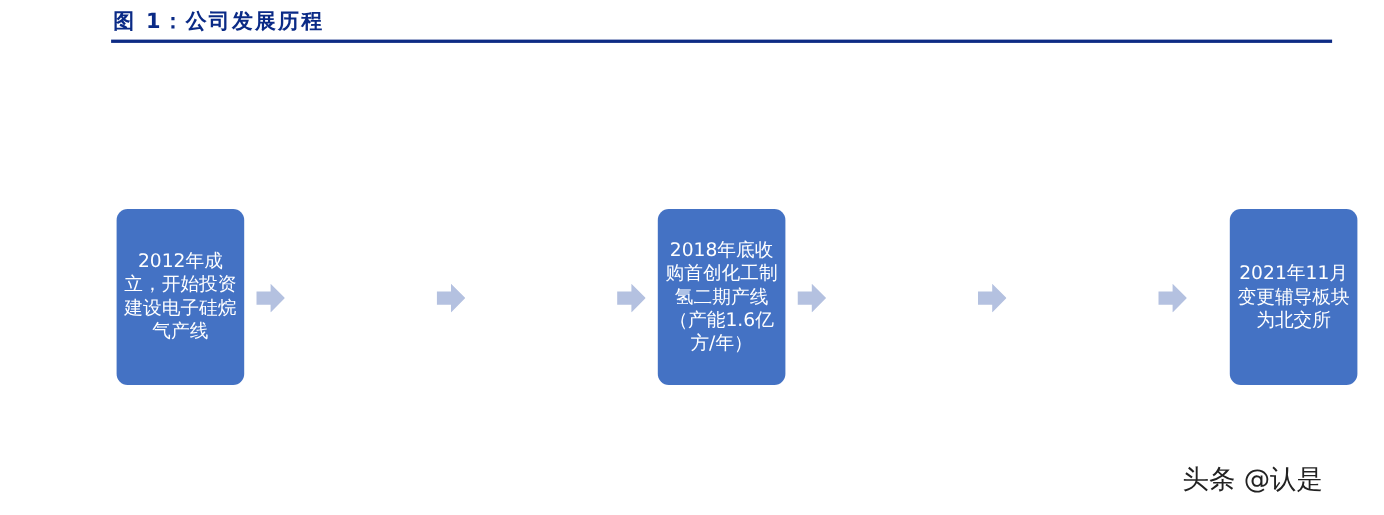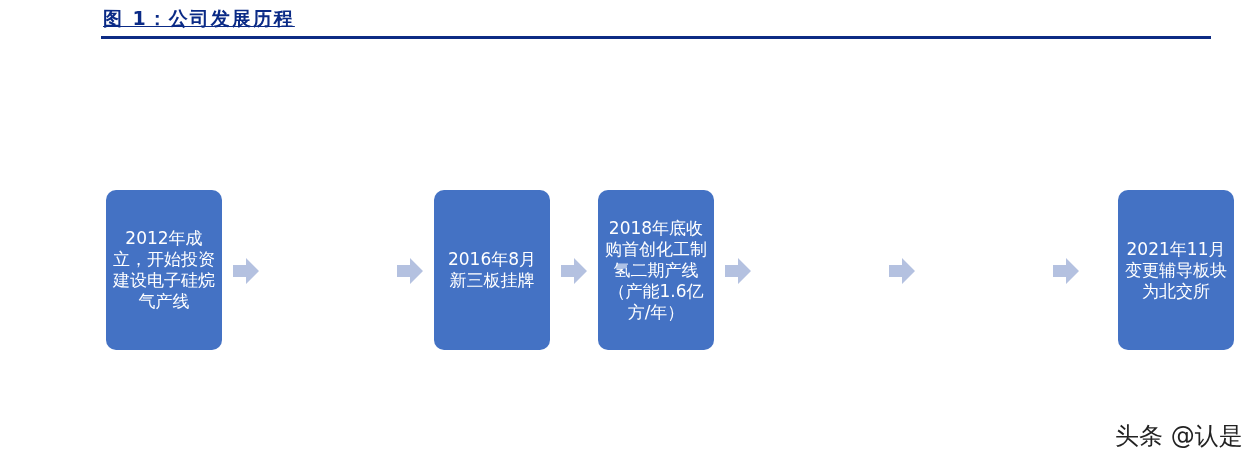--- a/index.html
+++ b/index.html
@@ -4,21 +4,21 @@
 <style>
   html, body { margin: 0; padding: 0; }
   body {
     width: 1258px; height: 468px; background: #ffffff;
     position: relative; overflow: hidden;
     font-family: "DejaVu Sans", "Liberation Sans", sans-serif;
   }
   .fig-title {
     position: absolute; left: 103px; top: 6px;
     font-size: 19px; font-weight: bold; color: #0a2a86;
-    letter-spacing: 2px; white-space: nowrap; text-decoration: underline;
+    letter-spacing: 2px; white-space: nowrap;
   }
   .title-rule {
     position: absolute; left: 101px; top: 36px; width: 1110px; height: 3px;
     background: #0d2b84;
   }
   .flow { position: absolute; left: 0; top: 0; width: 100%; height: 100%; }
   .step {
     position: absolute; top: 190px; width: 116px; height: 160px;
     background: #4472c4; border-radius: 10px;
     display: flex; align-items: center; justify-content: center;
@@ -26,44 +26,41 @@
   }
   .step-text {
     color: #ffffff; font-size: 17px; line-height: 21px;
     text-align: center; word-break: break-all;
   }
   .arrow {
     position: absolute; top: 258px; width: 26px; height: 26px;
   }
   .watermark {
     position: absolute; left: 1075px; top: 420px;
-    font-size: 24px; color: #222222; white-space: nowrap; margin-left: 40px;
+    font-size: 24px; color: #222222; white-space: nowrap;
   }
 </style>
 </head>
 <body>
 
 <div class="fig-title">图 1：公司发展历程</div>
 <div class="title-rule"></div>
 
 <div class="flow">
   <div class="step" style="left:106px">
     <div class="step-text">2012年成立，开始投资建设电子硅烷气产线</div>
   </div>
   <svg class="arrow" style="left:233px" viewBox="0 0 26 26">
     <polygon points="0,7 13,7 13,0 26,13 13,26 13,19 0,19" fill="#b4c1e0"></polygon>
   </svg>
 
   <svg class="arrow" style="left:397px" viewBox="0 0 26 26">
     <polygon points="0,7 13,7 13,0 26,13 13,26 13,19 0,19" fill="#b4c1e0"></polygon>
   </svg>
 
-  <div class="step" style="left:434px">
-    <div class="step-text">2016年8月新三板挂牌</div>
-  </div>
   <svg class="arrow" style="left:561px" viewBox="0 0 26 26">
     <polygon points="0,7 13,7 13,0 26,13 13,26 13,19 0,19" fill="#b4c1e0"></polygon>
   </svg>
 
   <div class="step" style="left:598px">
     <div class="step-text">2018年底收购首创化工制氢二期产线（产能1.6亿方/年）</div>
   </div>
   <svg class="arrow" style="left:725px" viewBox="0 0 26 26">
     <polygon points="0,7 13,7 13,0 26,13 13,26 13,19 0,19" fill="#b4c1e0"></polygon>
   </svg>

